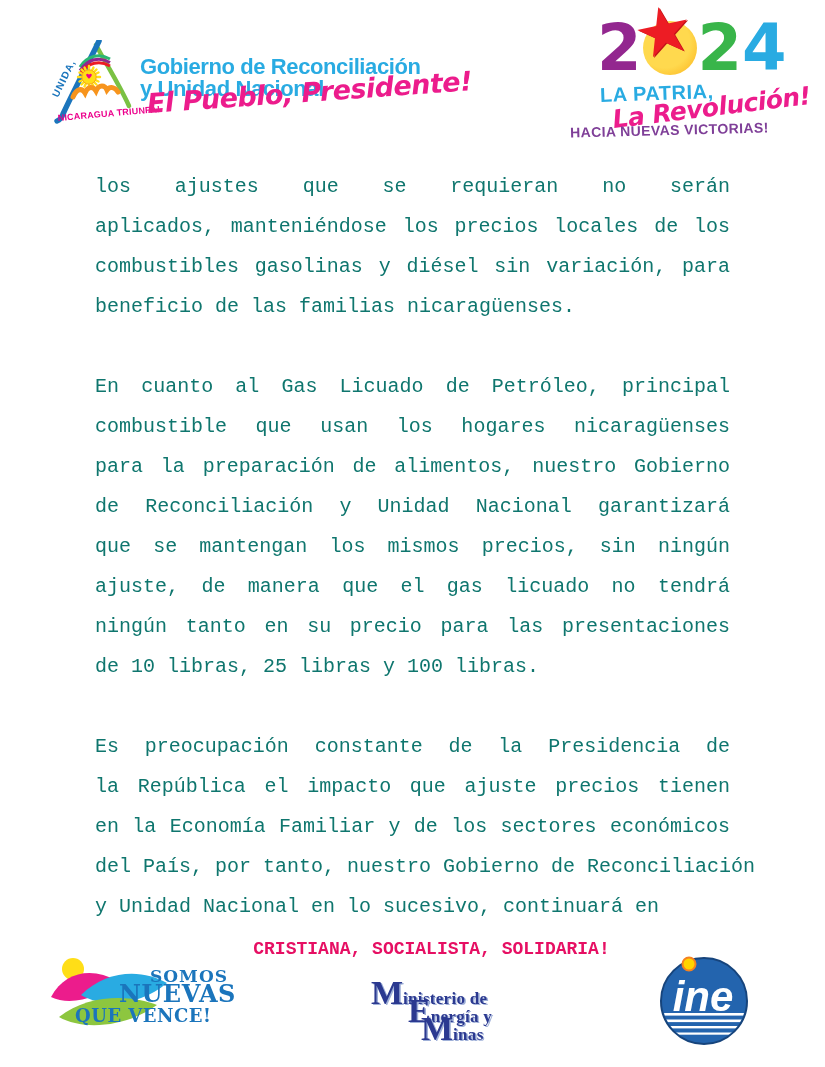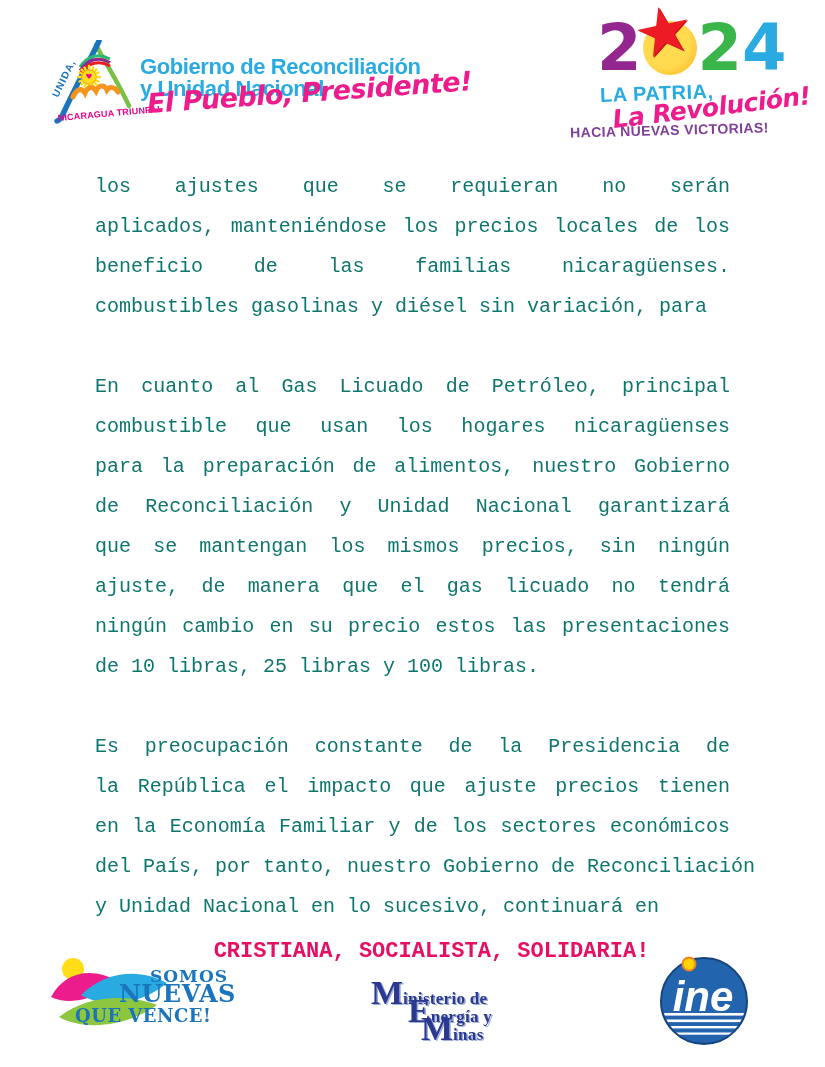--- a/index.html
+++ b/index.html
@@ -34,21 +34,21 @@
 
   
   .doc-body{position:absolute;left:95px;top:167px;width:635px;color:#0f766e;
             font-family:"Liberation Mono",monospace;font-weight:normal;font-size:20px;}
   .para{margin:0 0 40px 0;}
   .line{height:40px;line-height:40px;text-align:justify;text-align-last:justify;white-space:nowrap;}
   .line:last-child{text-align-last:left;}
 
   
   .motto{position:absolute;left:0;right:0;top:939px;text-align:center;padding-left:38px;
-         color:#E60F63;font-family:"Liberation Mono",monospace;font-weight:bold;font-size:22px;}
+         color:#E60F63;font-family:"Liberation Mono",monospace;font-weight:bold;font-size:18px;}
   .somos{position:absolute;left:45px;top:953px;width:190px;height:95px;}
   .somos svg{position:absolute;left:0;top:0;}
   .somos .t{position:absolute;color:#1B75BC;font-weight:bold;font-family:"DejaVu Serif",serif;white-space:nowrap;}
   .t-somos{left:105px;top:13px;font-size:17px;letter-spacing:1px;}
   .t-pueblo{left:74px;top:26px;font-size:24px;letter-spacing:0.5px;}
   .t-vence{left:30px;top:52px;font-size:18px;letter-spacing:0.5px;}
 
   .mem{position:absolute;left:350px;top:980px;width:190px;height:70px;color:#2B3990;
        font-family:"Liberation Serif",serif;font-weight:bold;text-shadow:1.4px 1.4px 0 #9FB0D8;margin-left:16px;}
   .mem .row{position:absolute;white-space:nowrap;}
@@ -115,31 +115,31 @@
   <div class="patria-block">
     <div class="la-patria">LA PATRIA,</div>
     <div class="la-rev">La Revolución!</div>
     <div class="hacia">HACIA NUEVAS VICTORIAS!</div>
   </div>
 
   <main class="doc-body">
     <div class="para">
         <div class="line">los ajustes que se requieran no serán</div>
         <div class="line">aplicados, manteniéndose los precios locales de los</div>
+        <div class="line">combustibles gasolinas y diésel sin variación, para</div>
         <div class="line">beneficio de las familias nicaragüenses.</div>
-        <div class="line">combustibles gasolinas y diésel sin variación, para</div>
       </div>
     <div class="para">
         <div class="line">En cuanto al Gas Licuado de Petróleo, principal</div>
         <div class="line">combustible que usan los hogares nicaragüenses</div>
         <div class="line">para la preparación de alimentos, nuestro Gobierno</div>
         <div class="line">de Reconciliación y Unidad Nacional garantizará</div>
         <div class="line">que se mantengan los mismos precios, sin ningún</div>
         <div class="line">ajuste, de manera que el gas licuado no tendrá</div>
-        <div class="line">ningún cambio en su precio estos las presentaciones</div>
+        <div class="line">ningún tanto en su precio para las presentaciones</div>
         <div class="line">de 10 libras, 25 libras y 100 libras.</div>
       </div>
     <div class="para">
         <div class="line">Es preocupación constante de la Presidencia de</div>
         <div class="line">la República el impacto que ajuste precios tienen</div>
         <div class="line">en la Economía Familiar y de los sectores económicos</div>
         <div class="line">del País, por tanto, nuestro Gobierno de Reconciliación</div>
         <div class="line">y Unidad Nacional en lo sucesivo, continuará en</div>
       </div>
   </main>

